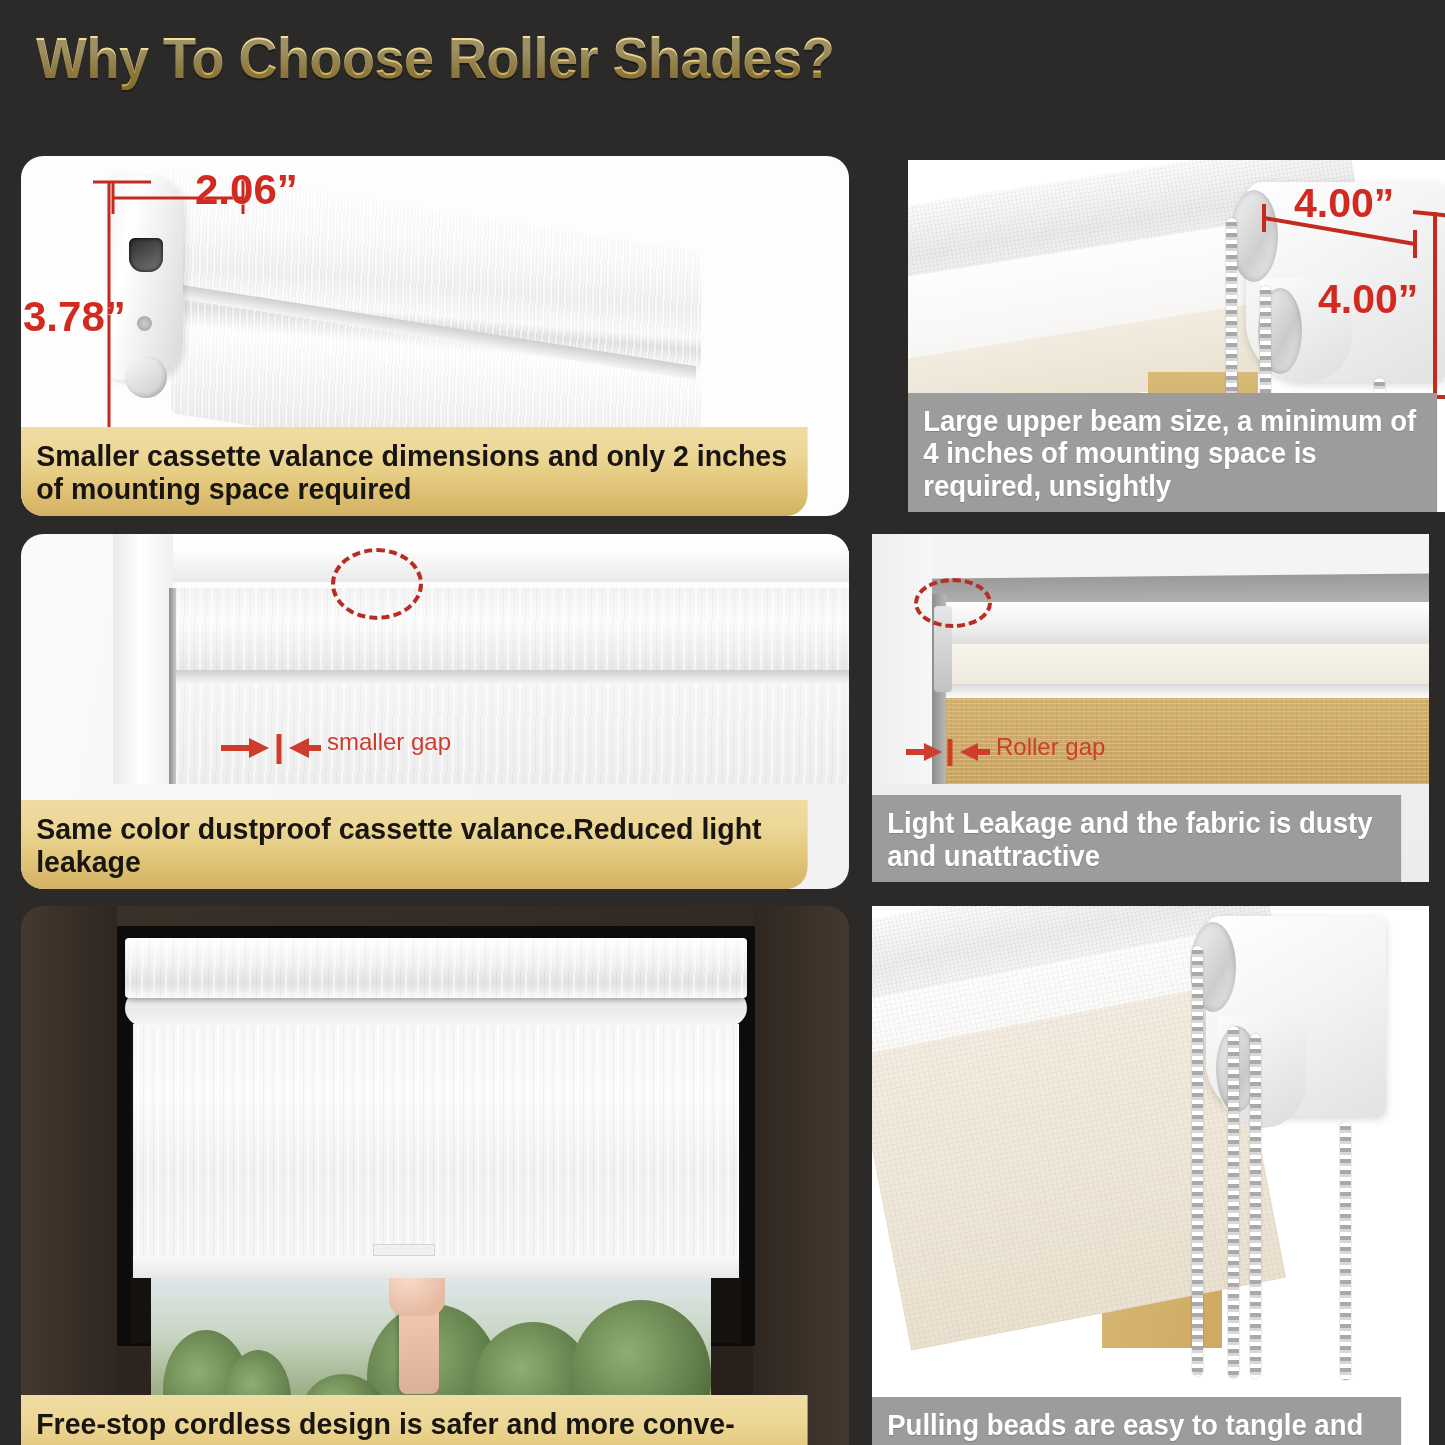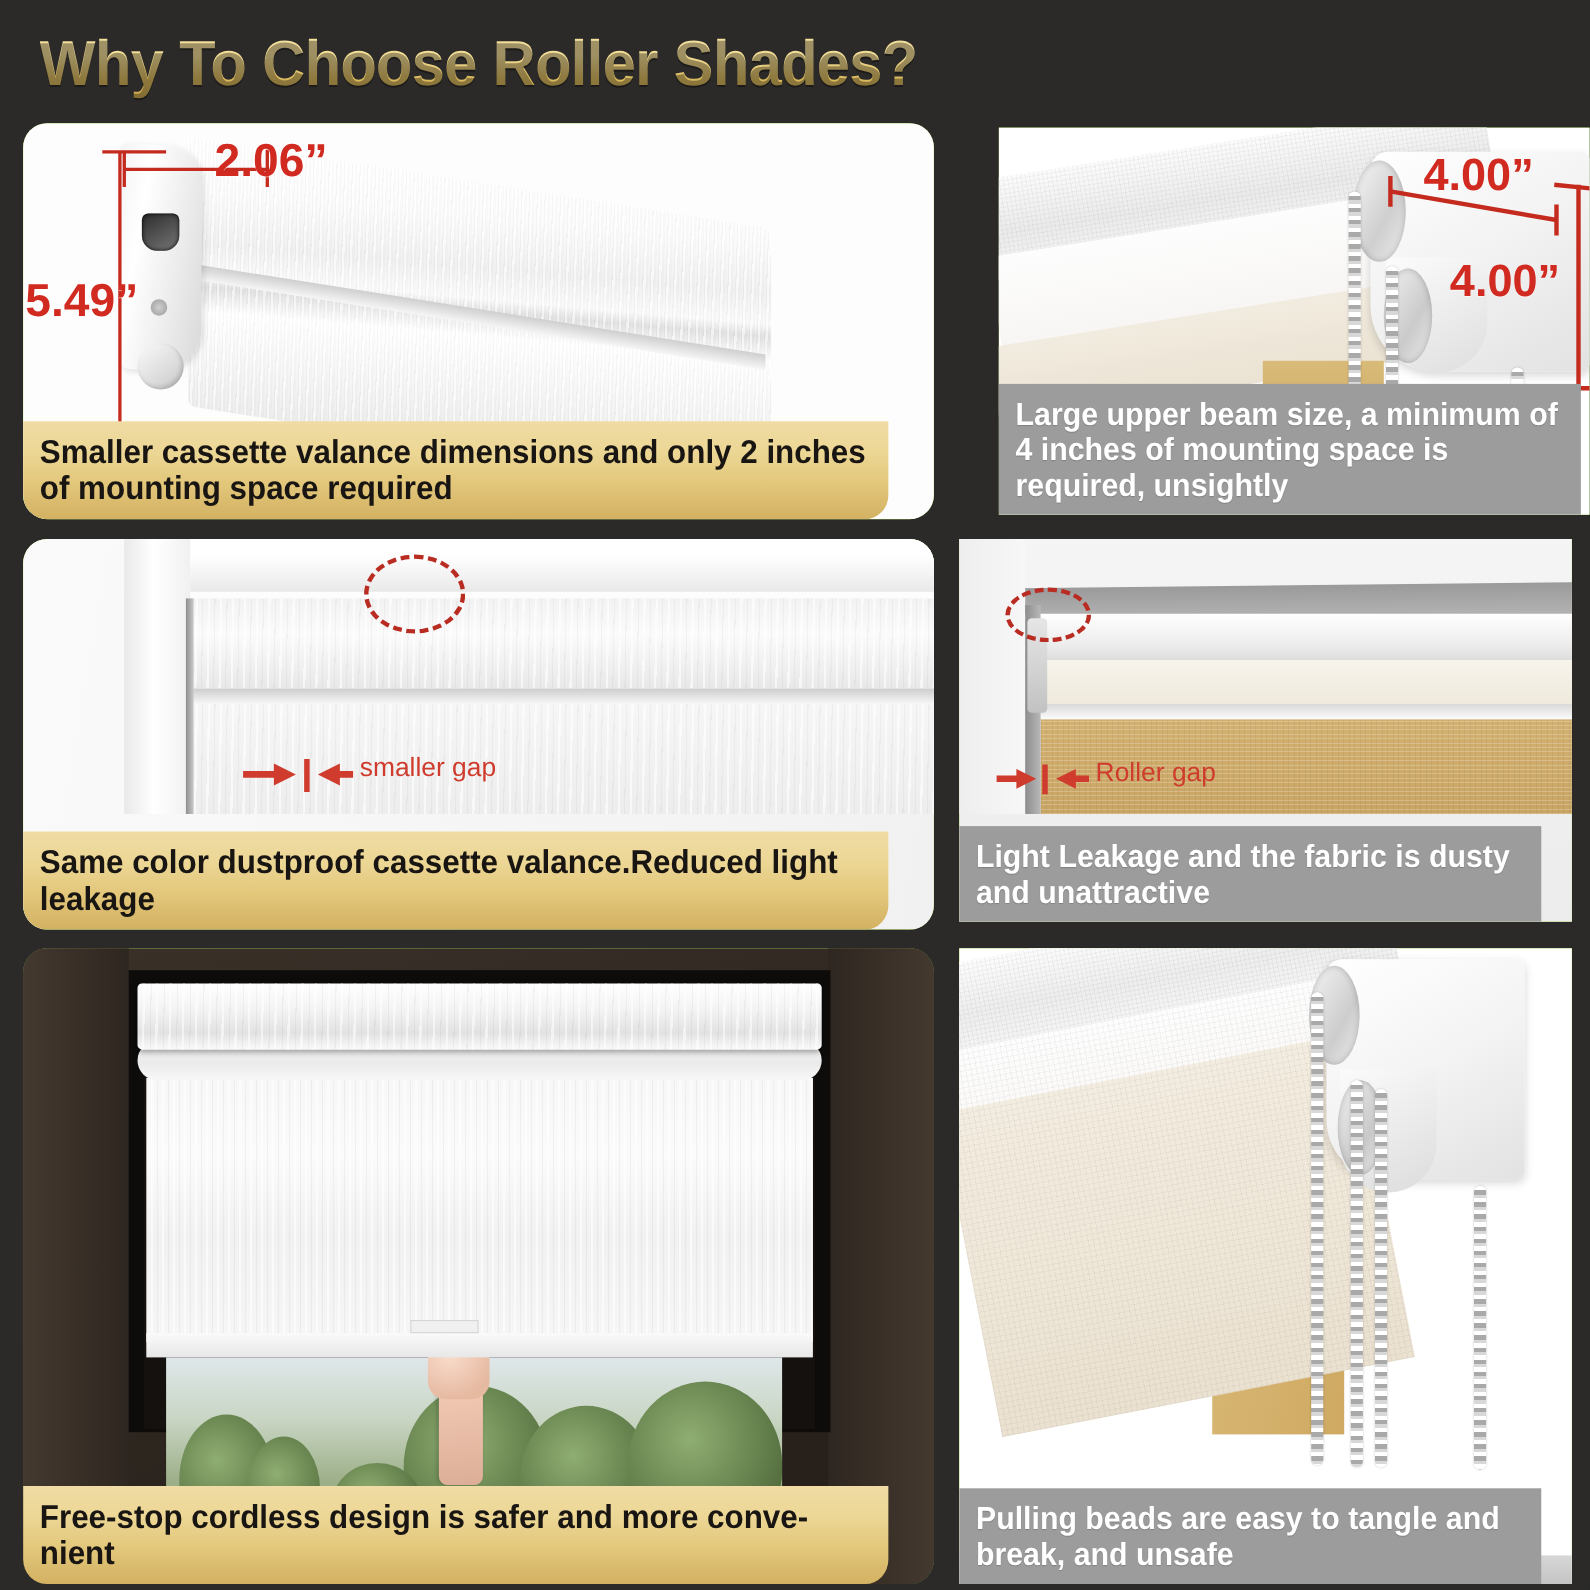--- a/index.html
+++ b/index.html
@@ -19,21 +19,21 @@
     background:linear-gradient(180deg,#f6e3a4 0%,#f3dd96 40%,#d9b85e 72%,#c9a549 100%);
     -webkit-background-clip:text; background-clip:text;
     color:transparent; -webkit-text-fill-color:transparent;
     text-shadow:0 2px 0 rgba(0,0,0,.35);
     white-space:nowrap;
   }
 
   
   .grid{ position:absolute; left:0; top:112px; width:1445px; height:1330px; }
 
-  .panel{ position:absolute; overflow:hidden; background:#bef264; }
+  .panel{ position:absolute; overflow:hidden; background:#0f172a;margin-top:44px; }
   .panel.left { border-radius:22px; }
   .panel.right{ border-radius:0; }
 
   .photo{ position:absolute; inset:0; overflow:hidden; }
 
   
   .caption{
     position:absolute; left:0; right:0; bottom:0;
     padding:12px 16px 10px 16px;
     font-weight:bold; line-height:1.12;
@@ -373,21 +373,21 @@
         <line x1="88" y1="26" x2="88" y2="327" stroke="#c42a1e" stroke-width="3"></line>
         <line x1="72" y1="26" x2="130" y2="26" stroke="#c42a1e" stroke-width="3"></line>
         <line x1="72" y1="327" x2="120" y2="327" stroke="#c42a1e" stroke-width="3"></line>
 
         <line x1="92" y1="42" x2="222" y2="42" stroke="#c42a1e" stroke-width="3"></line>
         <line x1="92" y1="26" x2="92" y2="58" stroke="#c42a1e" stroke-width="3"></line>
         <line x1="222" y1="24" x2="222" y2="58" stroke="#c42a1e" stroke-width="3"></line>
       </svg>
 
       <span class="dim-label" style="left:174px; top:10px; font-size:42px;">2.06”</span>
-      <span class="dim-label" style="left:2px; top:137px; font-size:42px;">5.49”</span>
+      <span class="dim-label" style="left:2px; top:137px; font-size:42px;">3.78”</span>
     </div>
     <div class="caption gold">Smaller cassette valance dimensions and only 2 inches of mounting space required</div>
   </div>
 
   <div class="panel right" style="left:908px; top:4px; width:557px; height:352px;">
     <div class="photo">
       <div class="p2-bg"></div>
       <div class="p2-fabric-top"></div>
       <div class="p2-fabric-white"></div>
       <div class="p2-fabric-cream"></div>

